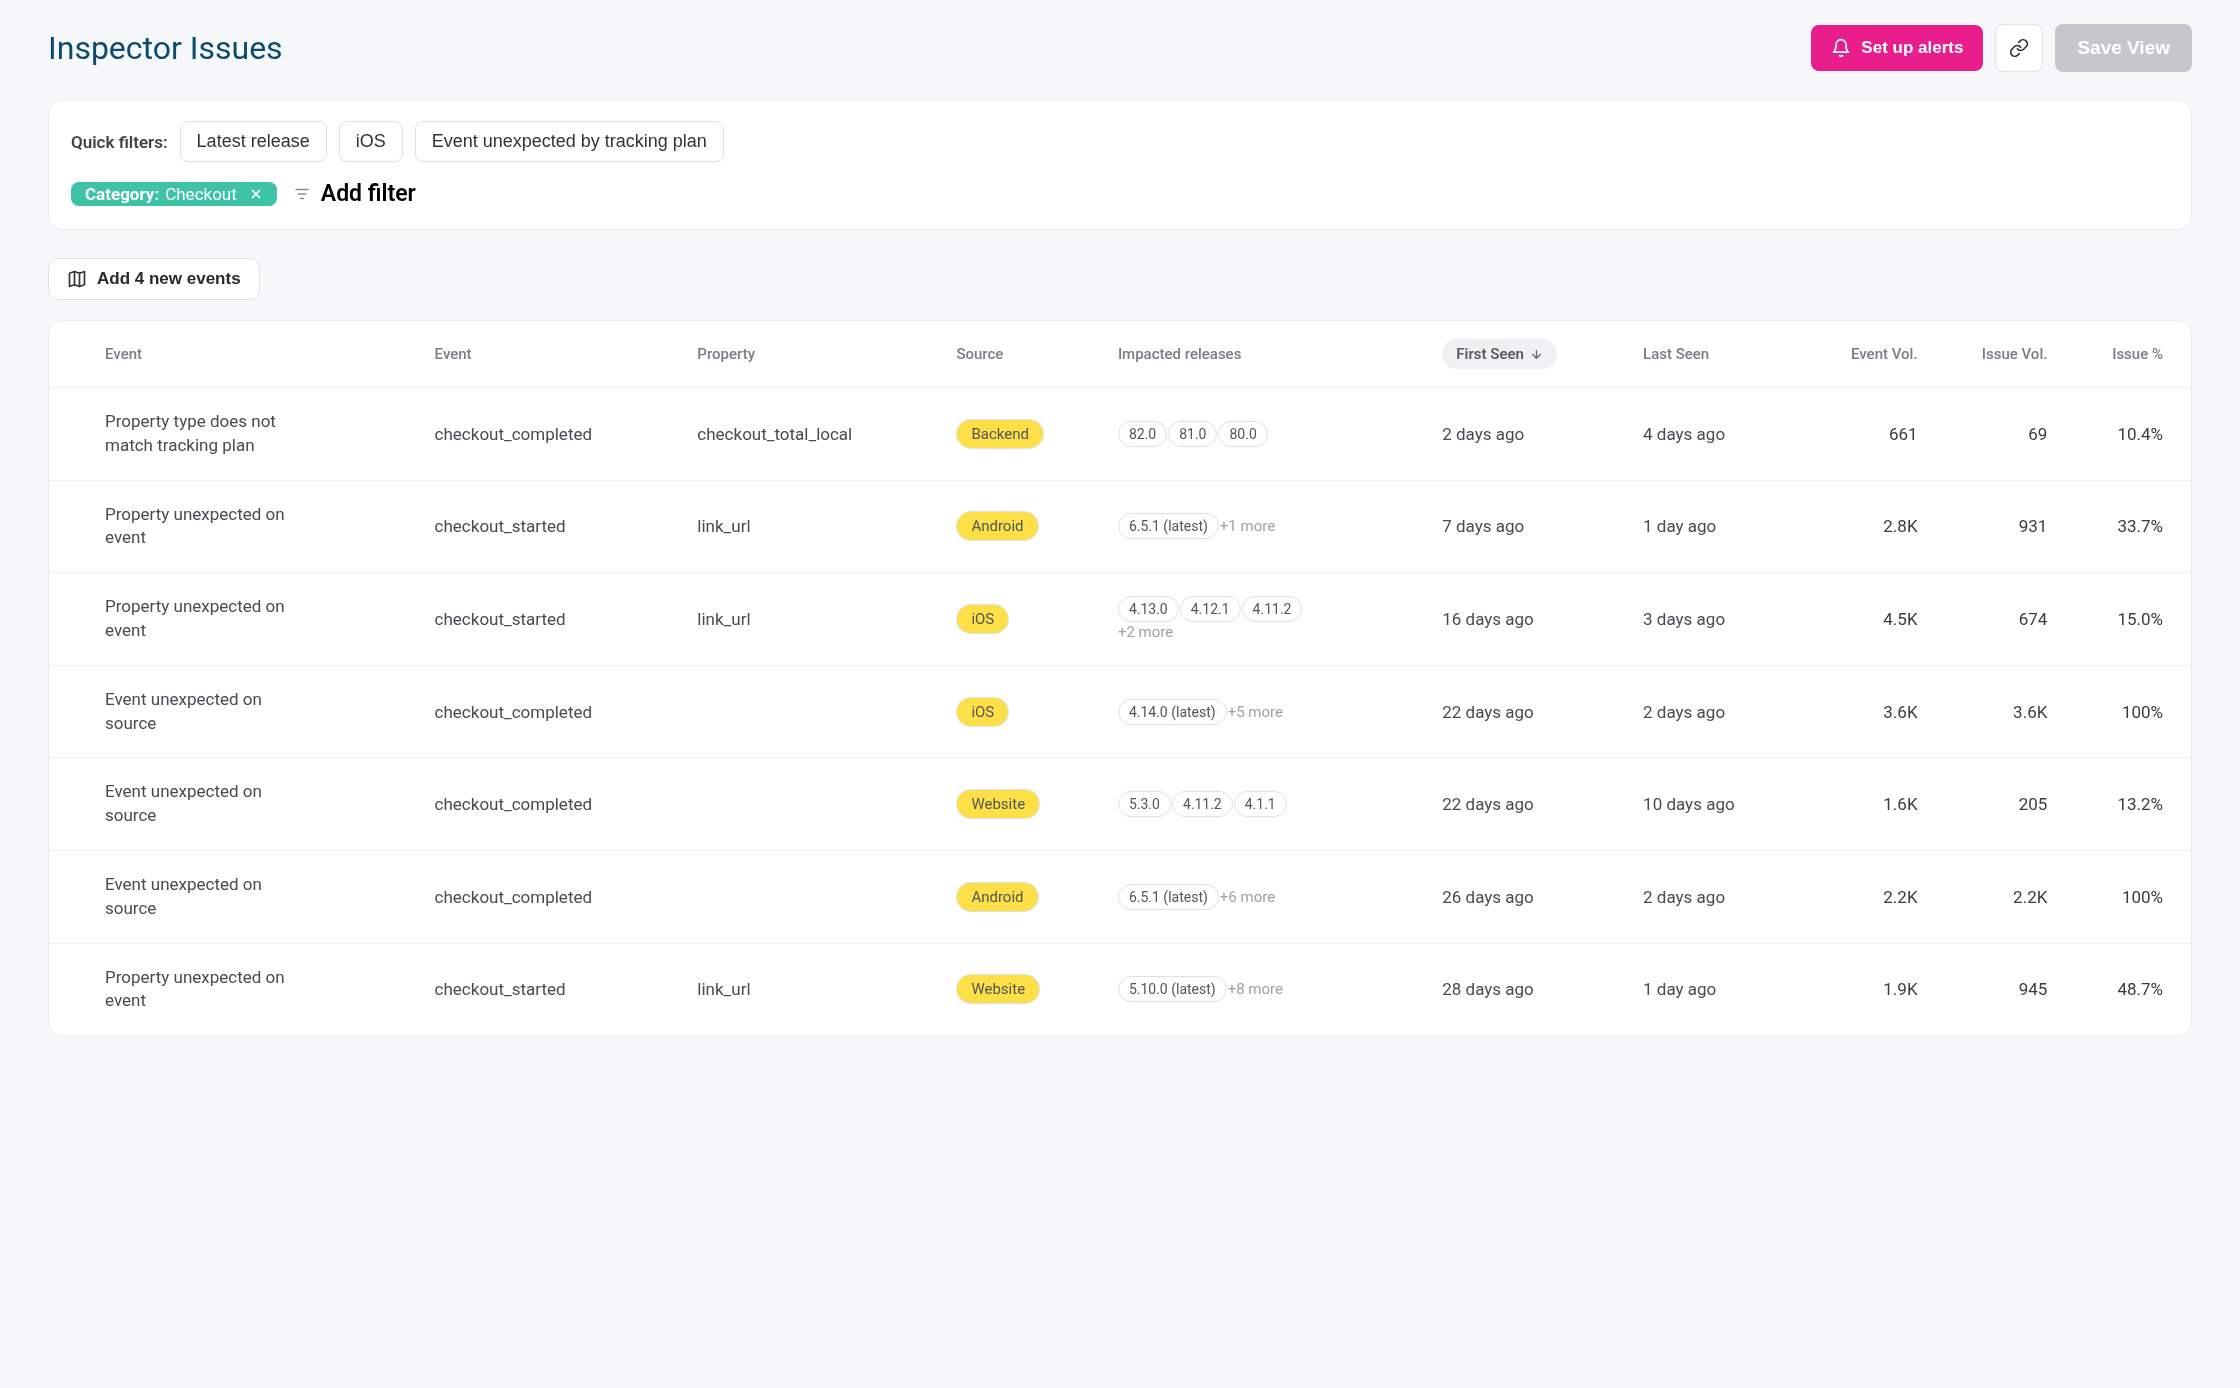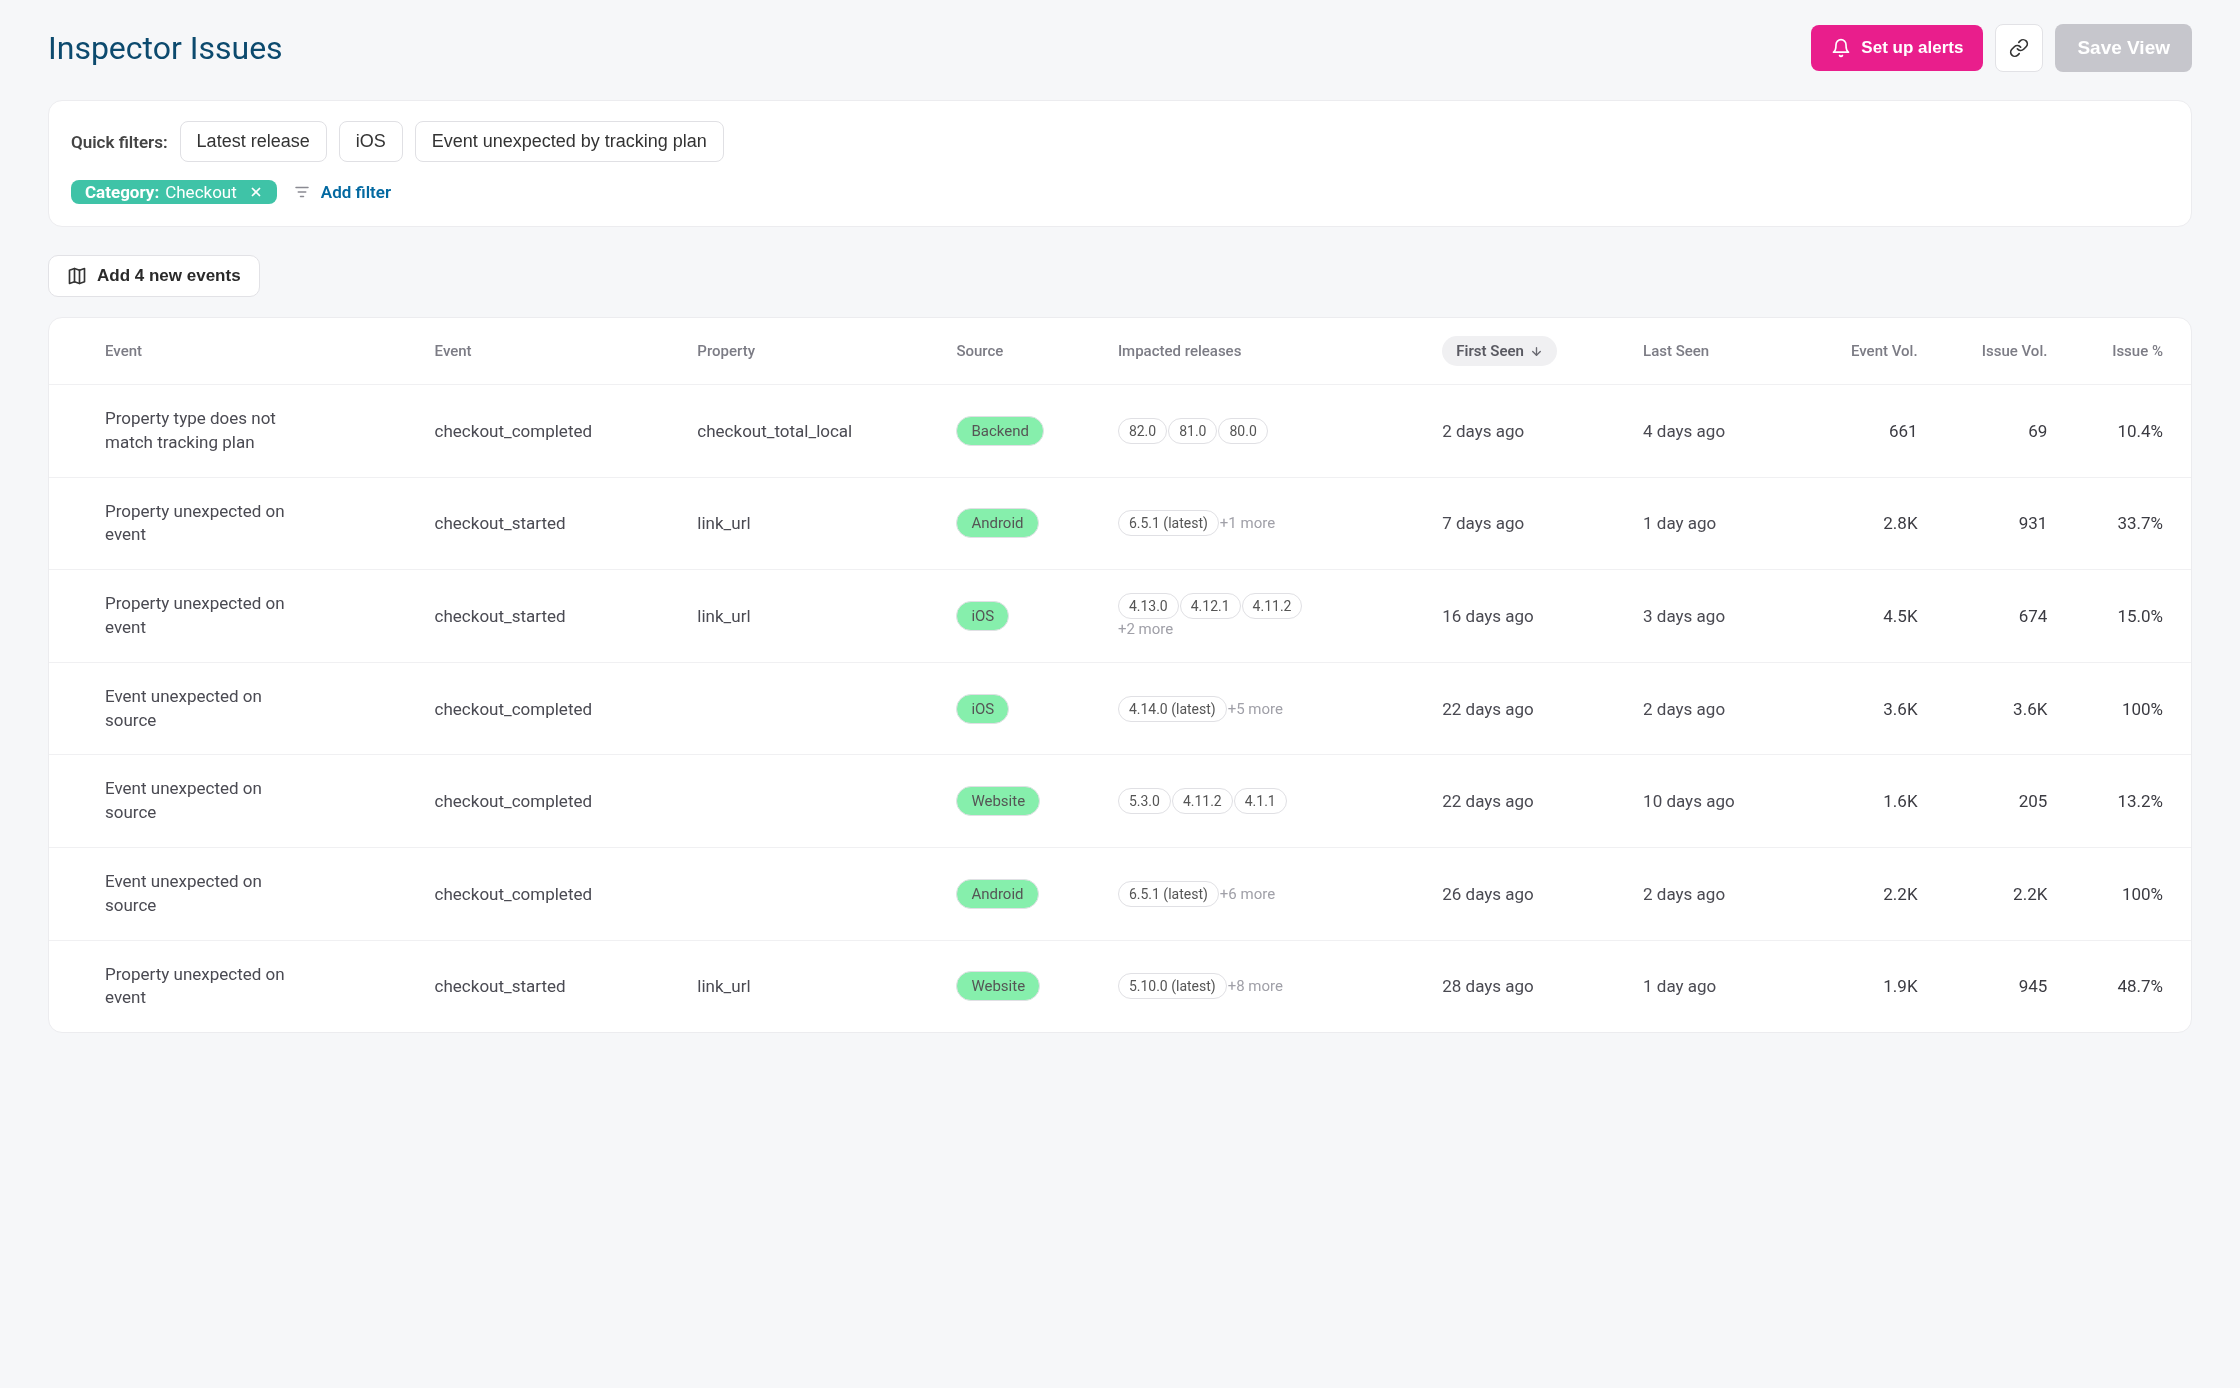--- a/index.html
+++ b/index.html
@@ -106,22 +106,22 @@
   .applied-chip .filter-val { font-weight: 400; }
   .chip-close {
     margin-left: 6px;
     display: inline-flex;
     cursor: pointer;
   }
   .add-filter {
     display: inline-flex;
     align-items: center;
     gap: 10px;
-    color: #0369a1;
-    font-size: 17px;
+    color: #000000;
+    font-size: 23px;
     font-weight: 600;
     cursor: pointer;
   }
   .toolbar-row {
     display: flex;
     align-items: center;
     justify-content: space-between;
     margin-bottom: 20px;
   }
   .seg-control {
@@ -203,21 +203,21 @@
   tbody td.num { text-align: right; color: #3b3b42; }
   tbody td:last-child { padding-right: 28px; }
   .issue-text { max-width: 190px; line-height: 1.4; }
   .source-pill {
     display: inline-block;
     border: 1px solid #e0e0e4;
     border-radius: 999px;
     padding: 5px 14px;
     font-size: 15px;
     color: #555;
-    background: #86efac;
+    background: #fde047;
   }
   .releases-wrap {
     display: flex;
     flex-wrap: wrap;
     gap: 1px;
     align-items: center;
     max-width: 200px;
   }
   .release-pill {
     display: inline-block;

